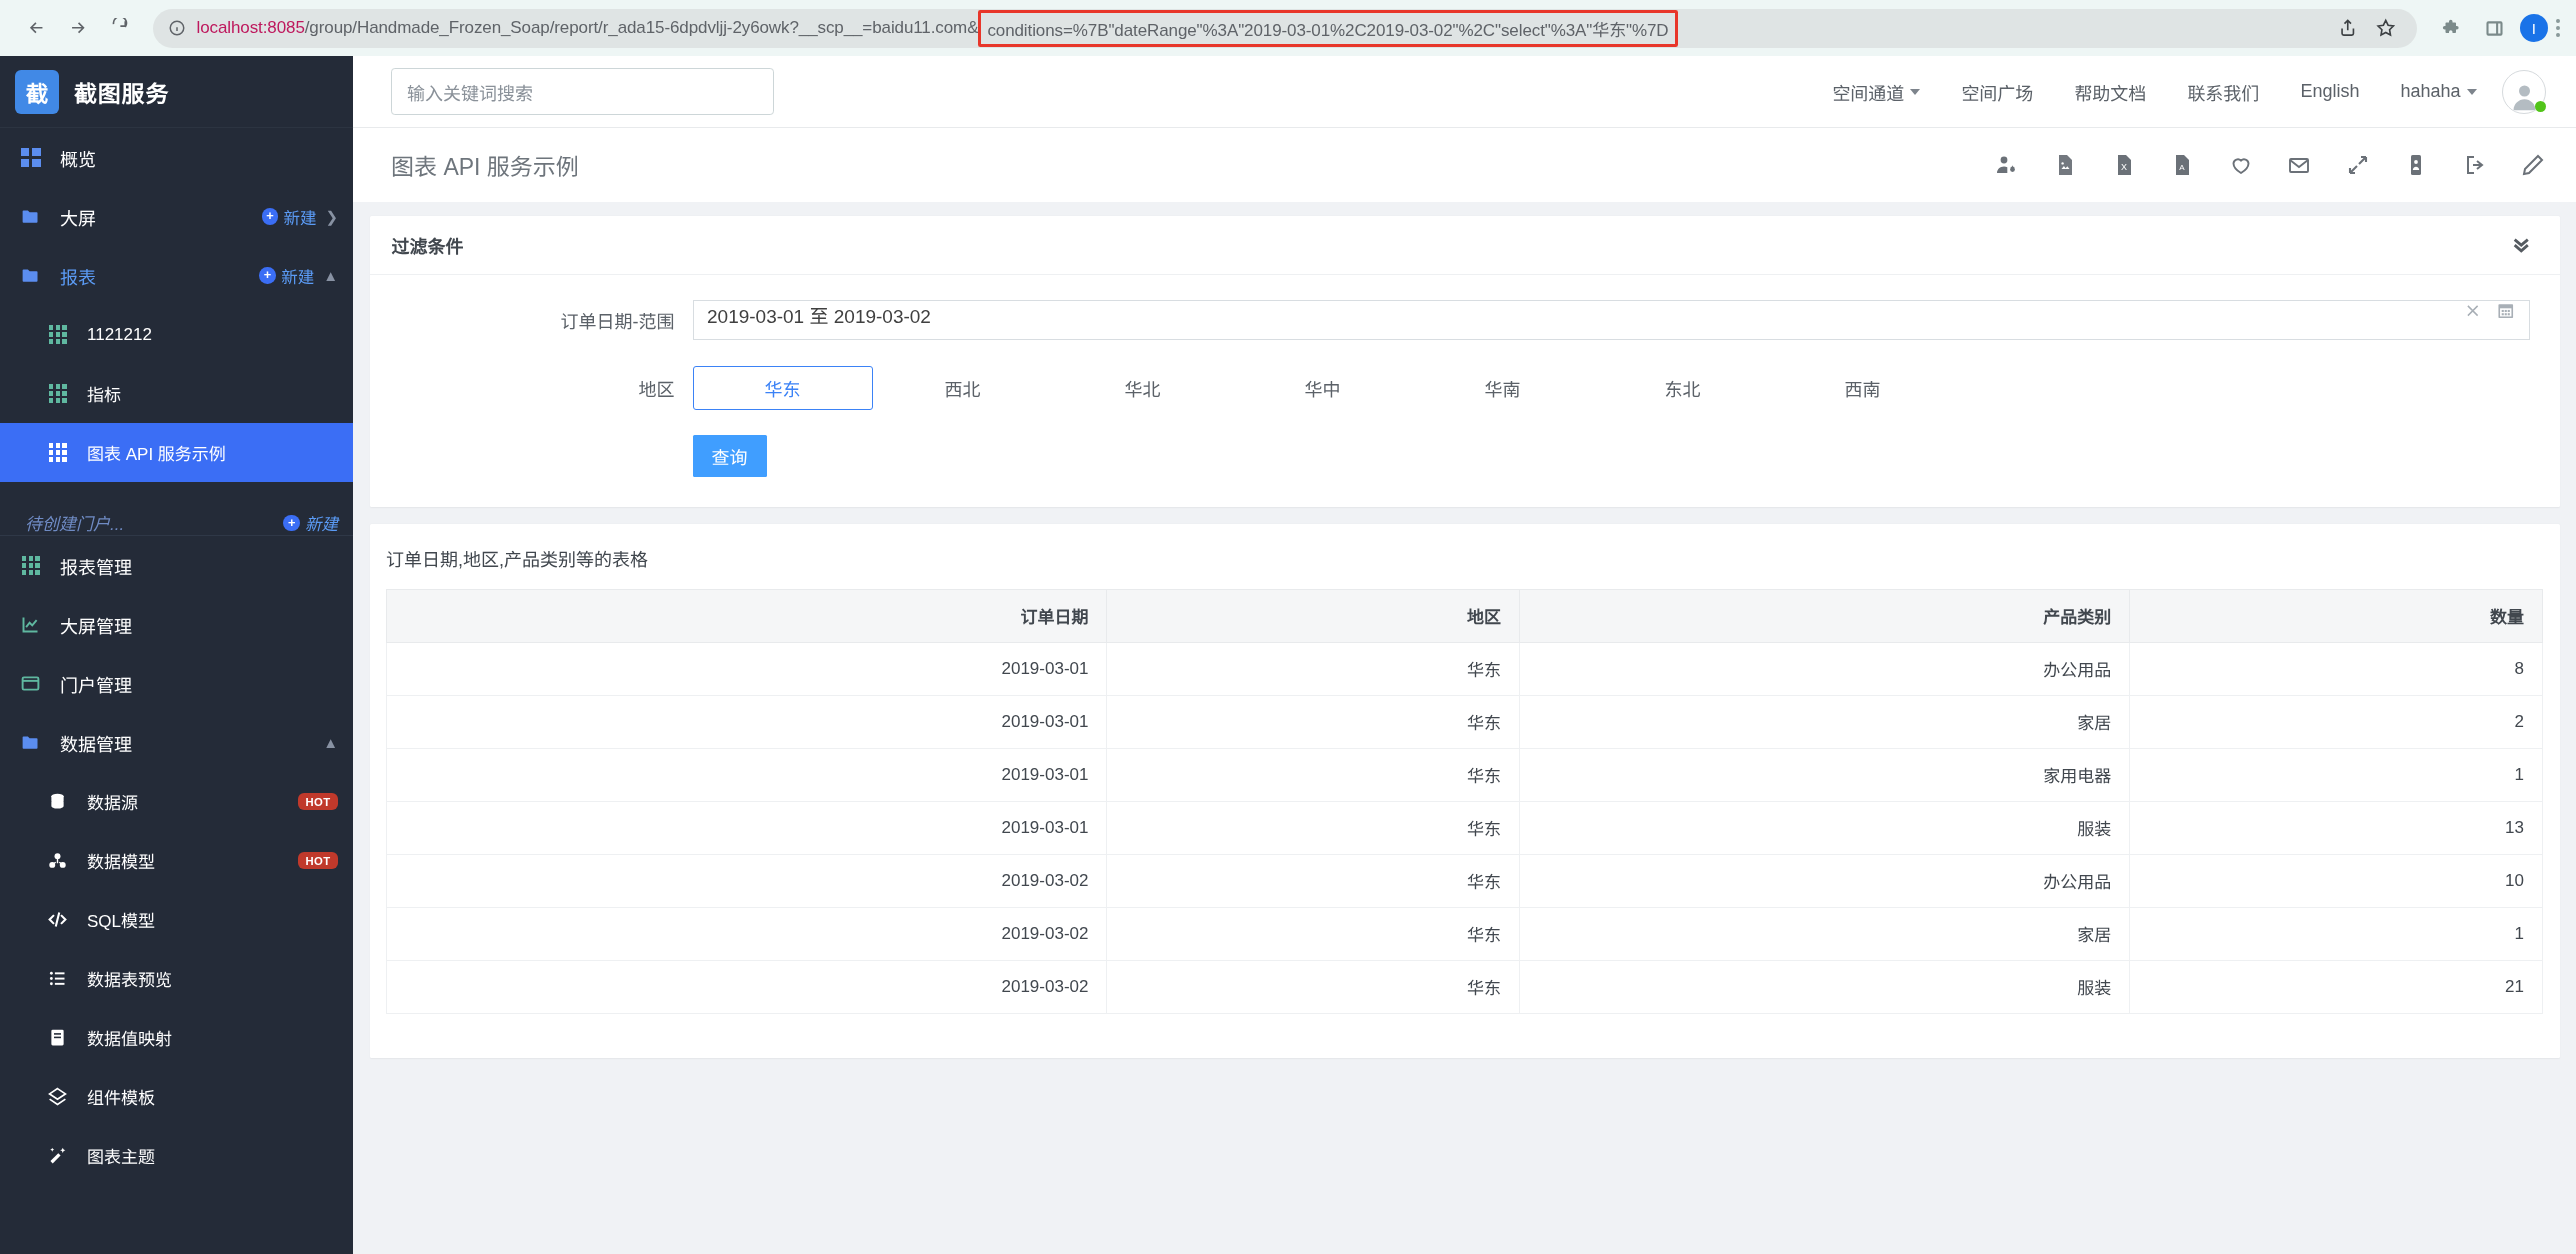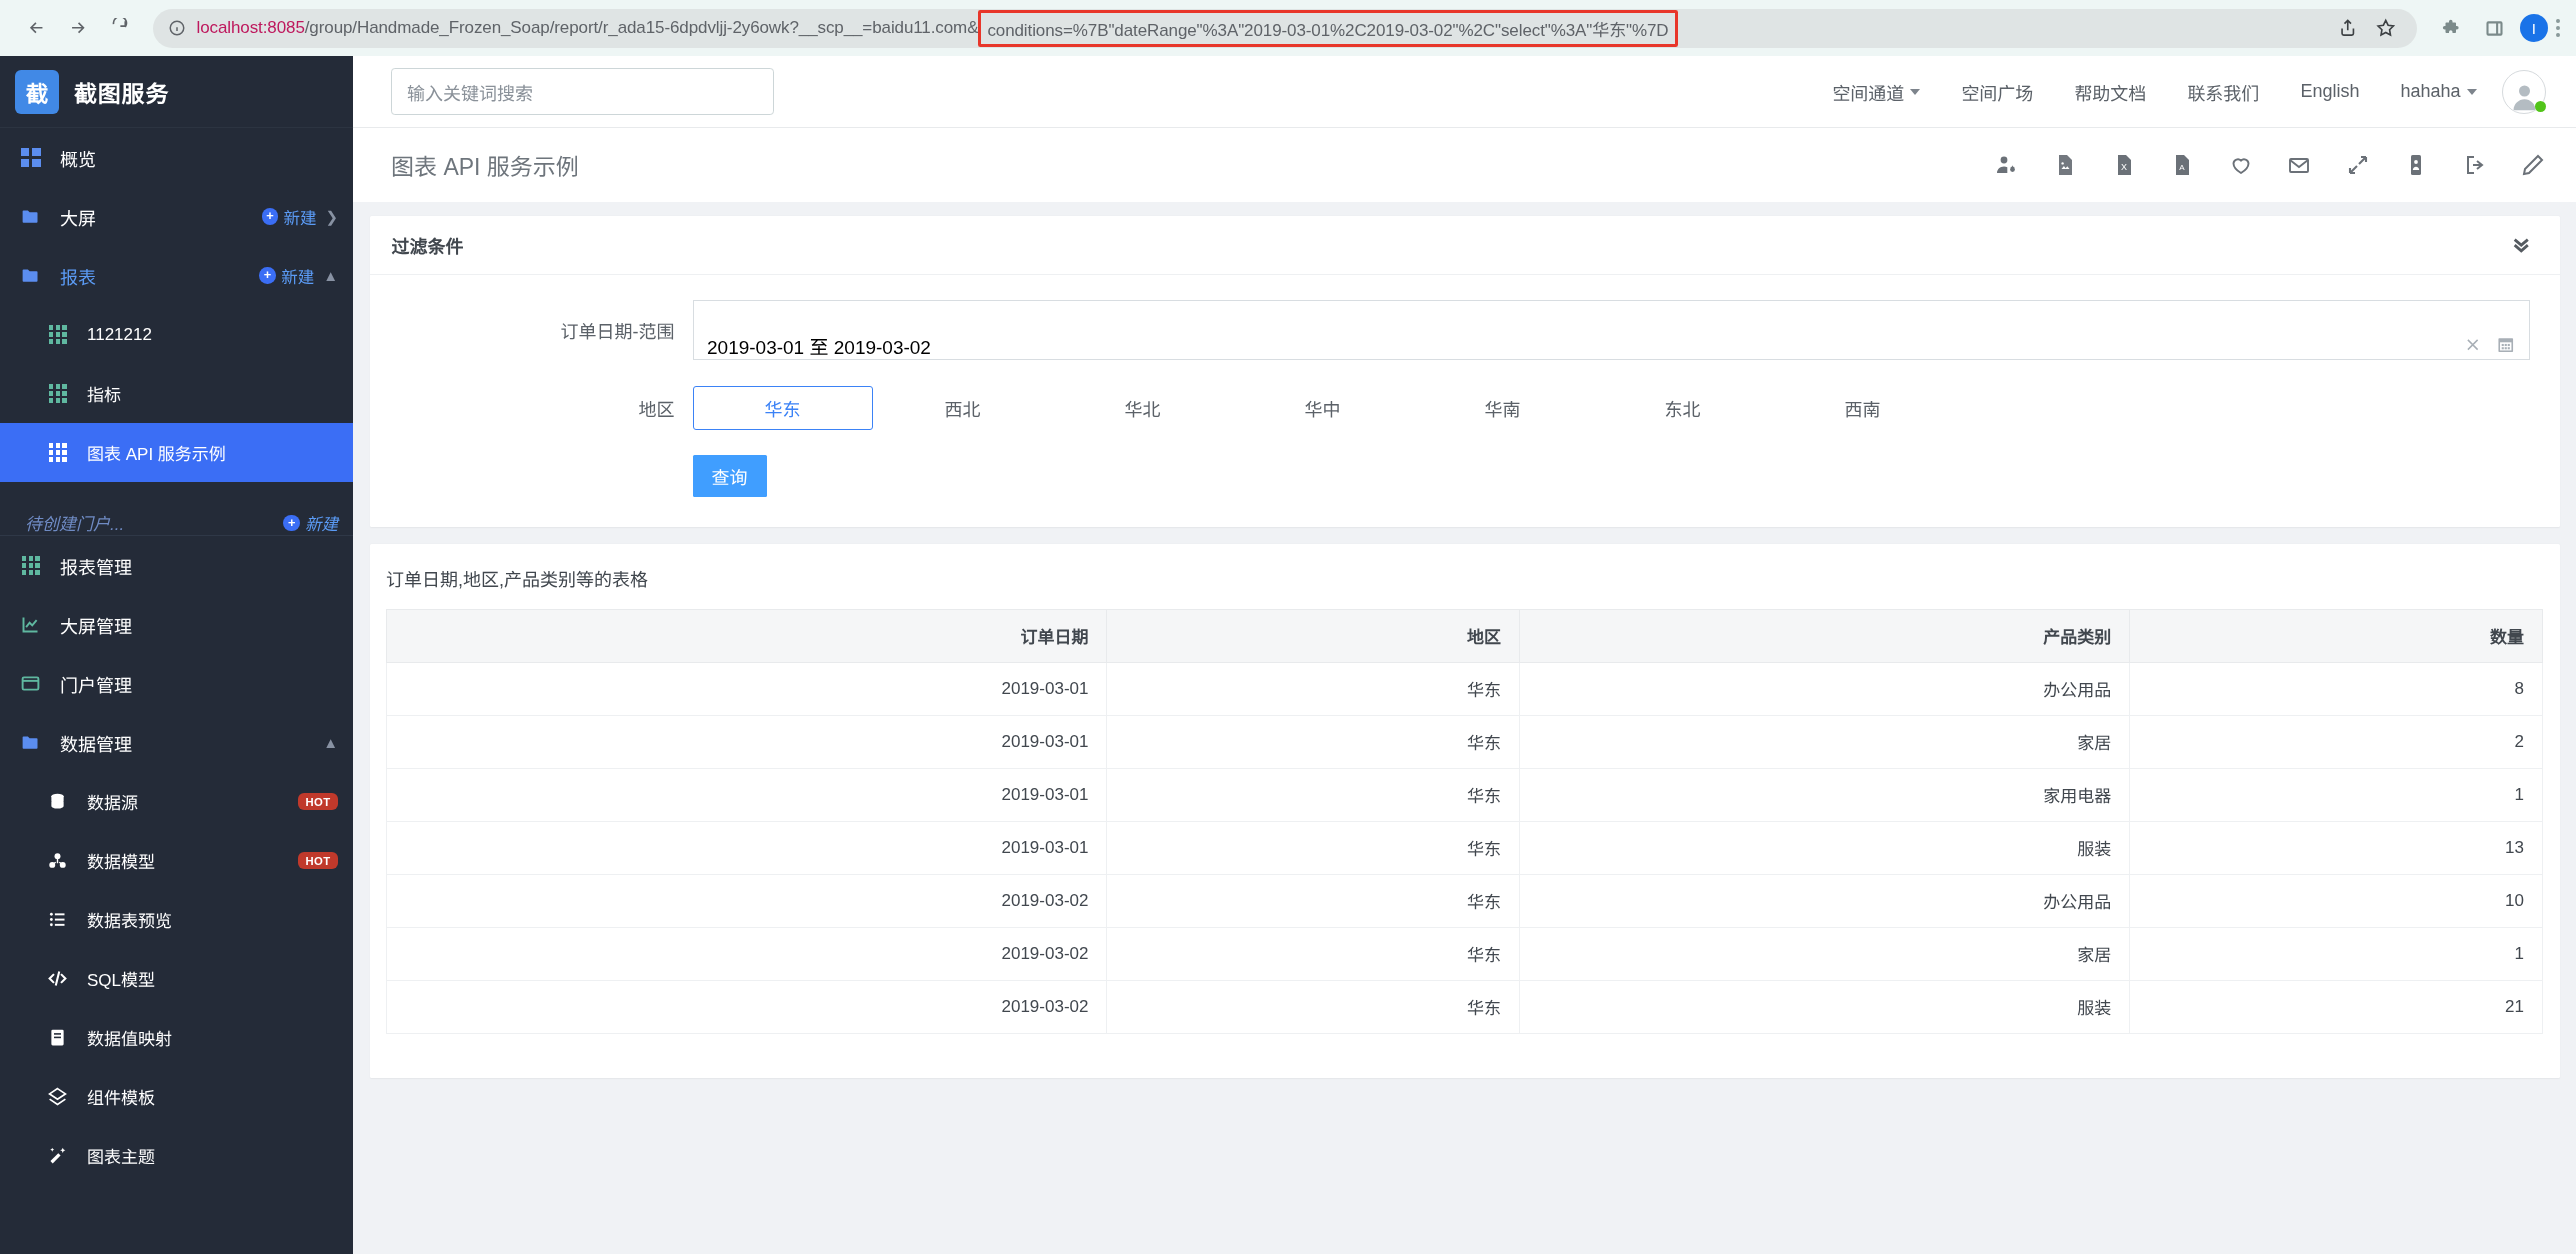--- a/index.html
+++ b/index.html
@@ -152,22 +152,22 @@
     display: flex; align-items: center; height: 59px;
     padding: 0 27px 0 22px; border-bottom: 0.8px solid #eef0f2;
   }
   .filter-head .ft { font-size: 18px; color: #41474e; font-weight: 700; }
   .dbl-chev { margin-left: auto; color: #555b61; display: flex; flex-direction: column; line-height: 0.6; cursor: pointer; }
   .dbl-chev svg { width: 22.5px; height: 22.5px; }
 
   .form-row { display: flex; align-items: center; margin-top: 25.5px; padding-right: 30px; }
   .form-label { width: 323px; text-align: right; padding-right: 18px; font-size: 18px; color: #5b6168; flex: none; }
   .date-input {
-    flex: 1 1 auto; height: 60px; border: 0.8px solid #d8dde1; background: #fff;
-    display: flex; align-items: flex-end; padding: 0 13.5px; font-size: 19px; color: #000000;
+    flex: 1 1 auto; height: 40px; border: 0.8px solid #d8dde1; background: #fff;
+    display: flex; align-items: flex-start; padding: 0 13.5px; font-size: 19px; color: #404040;
     position: relative;
   }
   .date-input .tools { margin-left: auto; display: flex; align-items: center; gap: 13.5px; color: #a8afb6; }
   .date-input .tools svg { width: 19.5px; height: 19.5px; }
 
   .radio-group { display: flex; align-items: center; flex: 1 1 auto; }
   .radio-opt {
     width: 180px; height: 44px; display: flex; align-items: center; justify-content: center;
     font-size: 18px; color: #5b6168; cursor: pointer; flex: none;
   }
@@ -447,39 +447,39 @@
           </svg>
       </span>
       <span class="label">数据模型</span>
       <span class="right">
           <span class="badge-hot">HOT</span>
         </span>
     </div>
 
     <div class="nav-item sub">
       <span class="nico">
+        <svg viewBox="0 0 24 24" fill="none" stroke="#ffffff" stroke-width="2.4">
+            <path d="M8 7l-5 5 5 5M16 7l5 5-5 5M14 4l-4 16"></path>
+          </svg>
+      </span>
+      <span class="label">SQL模型</span>
+    </div>
+
+    <div class="nav-item sub">
+      <span class="nico">
         <svg viewBox="0 0 24 24" fill="#ffffff">
             <circle cx="5" cy="6" r="1.6"></circle>
             <circle cx="5" cy="12" r="1.6"></circle>
             <circle cx="5" cy="18" r="1.6"></circle>
             <rect x="9" y="5" width="11" height="2.2"></rect>
             <rect x="9" y="11" width="11" height="2.2"></rect>
             <rect x="9" y="17" width="11" height="2.2"></rect>
           </svg>
       </span>
       <span class="label">数据表预览</span>
-    </div>
-
-    <div class="nav-item sub">
-      <span class="nico">
-        <svg viewBox="0 0 24 24" fill="none" stroke="#ffffff" stroke-width="2.4">
-            <path d="M8 7l-5 5 5 5M16 7l5 5-5 5M14 4l-4 16"></path>
-          </svg>
-      </span>
-      <span class="label">SQL模型</span>
     </div>
 
     <div class="nav-item sub">
       <span class="nico">
         <svg viewBox="0 0 24 24" fill="#ffffff">
             <rect x="5" y="3" width="14" height="18" rx="1.5"></rect>
             <rect x="8" y="7" width="8" height="1.8" fill="#242b38"></rect>
             <rect x="8" y="11" width="8" height="1.8" fill="#242b38"></rect>
           </svg>
       </span>

